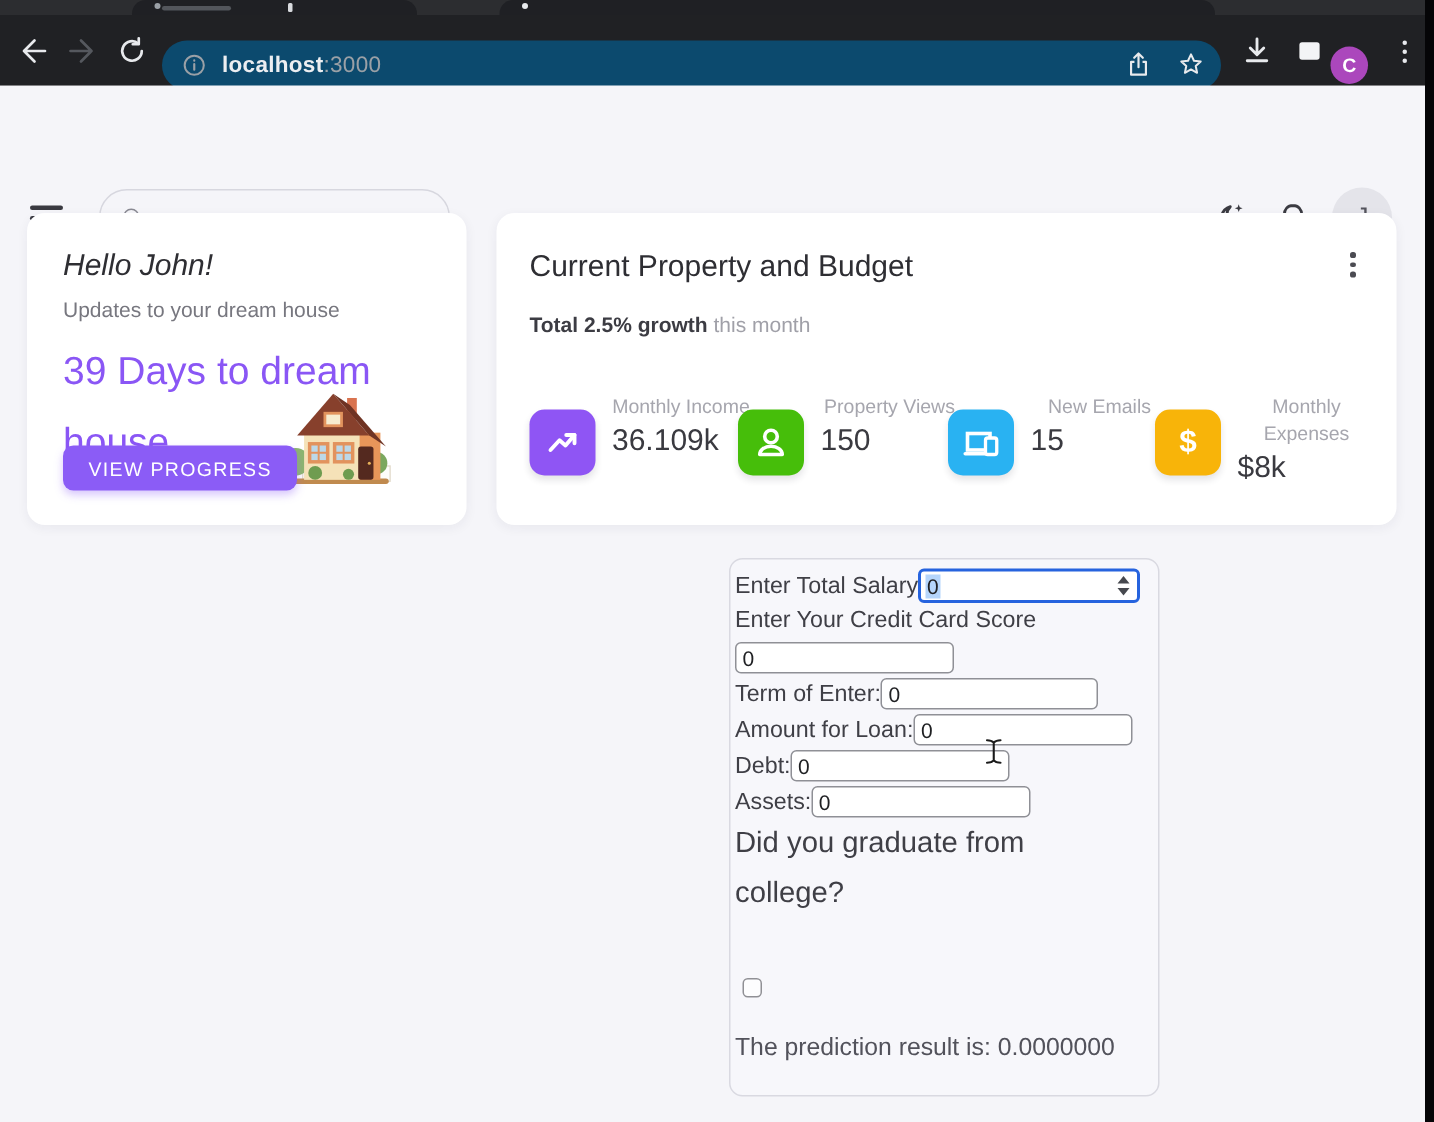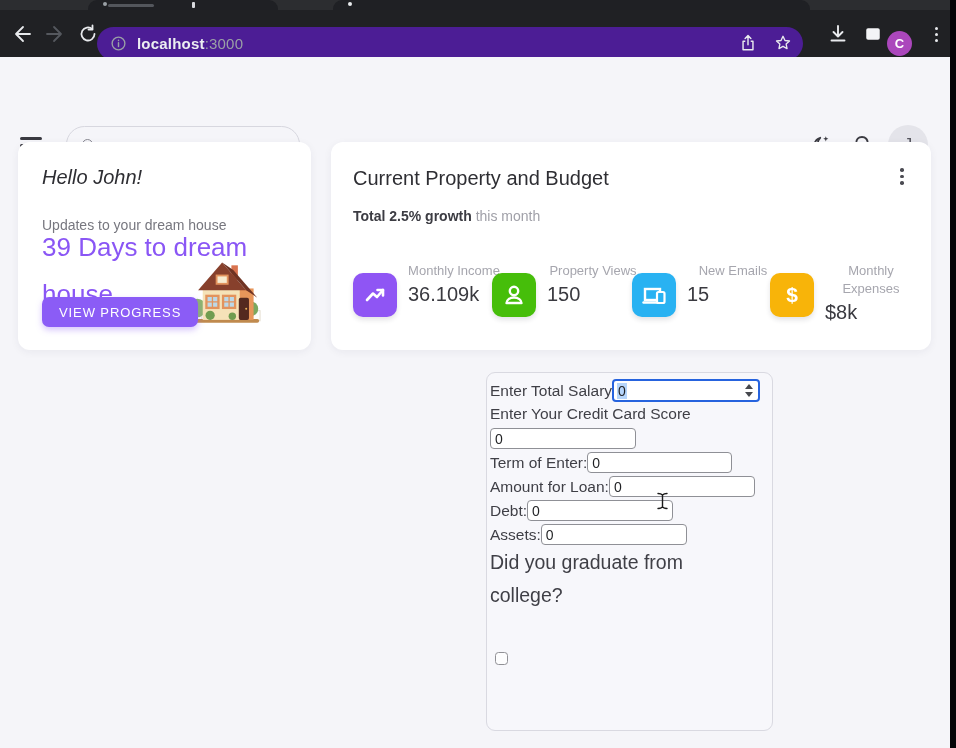--- a/index.html
+++ b/index.html
@@ -11,21 +11,21 @@
   .tabstrip { position:absolute; left:0; top:0; width:950px; height:10px; background:#2c2d30; }
   .tab { position:absolute; top:0; height:10px; background:#1f2024; border-radius:9px 9px 0 0; }
   .tab.t1 { left:88px; width:190px; }
   .tab.t2 { left:333px; width:477px; }
   .fav-dot { position:absolute; left:15px; top:2px; width:4px; height:4px; border-radius:50%; background:#e8eaed; }
   .tab-smudge { position:absolute; left:20px; top:4px; width:46px; height:3px; border-radius:2px; background:#53565c; }
   .tab-glyph { position:absolute; left:104px; top:2px; width:3px; height:6px; background:#d8dade; border-radius:1px; }
 
   .toolbar { position:absolute; left:0; top:10px; width:950px; height:47px; background:#202124; }
   .tb-btn { position:absolute; top:12px; width:24px; height:24px; display:flex; align-items:center; justify-content:center; }
-  .omnibox { position:absolute; left:97px; top:17px; width:706px; height:33px; background:#4c1d95; border-radius:17px; display:flex; align-items:center; }
+  .omnibox { position:absolute; left:108px; top:17px; width:706px; height:33px; background:#0c4a6e; border-radius:17px; display:flex; align-items:center; }
   .url-text { font-size:15px; margin-left:10px; letter-spacing:.2px; }
   .url-host { color:#eceef1; font-weight:700; }
   .url-port { color:#9aa0a6; font-weight:400; }
   .omni-icon { position:absolute; top:5px; width:22px; height:22px; display:flex; align-items:center; justify-content:center; }
   .avatar-c { position:absolute; left:887px; top:21px; width:25px; height:25px; border-radius:50%; background:#ab47bc; color:#fff; font-size:13px; font-weight:700; display:flex; align-items:center; justify-content:center; }
   .kebab { display:flex; flex-direction:column; gap:3px; }
   .kebab i { width:3px; height:3px; border-radius:50%; background:#e8eaed; }
 
   
   .app { position:absolute; left:0; top:57px; width:950px; height:691px; background:#f5f5f9; }
@@ -41,21 +41,21 @@
 
   .hdr-icon { position:absolute; top:77px; width:24px; height:24px; display:flex; align-items:center; justify-content:center; cursor:pointer; }
   .avatar-j { position:absolute; left:888px; top:68px; width:40px; height:40px; border-radius:50%; background:#e4e4ea; color:#55555e; font-size:17px; display:flex; align-items:center; justify-content:center; }
   .status-dot { position:absolute; left:912px; top:95px; width:10px; height:10px; border-radius:50%; background:#22c55e; border:2px solid #f5f5f9; }
 
   .card { position:absolute; background:#fff; border-radius:12px; box-shadow:0 2px 8px rgba(40,40,60,.06); }
   .hello-card { left:18px; top:85px; width:293px; height:208px; }
   .budget-card { left:331px; top:85px; width:600px; height:208px; }
 
   .hello-title { position:absolute; left:24px; top:24px; font-size:20px; font-weight:500; color:#2e2e33;font-style:italic; }
-  .hello-sub { position:absolute; left:24px; top:56px; font-size:14px; color:#77777f;margin-top:19px; }
+  .hello-sub { position:absolute; left:24px; top:56px; font-size:14px; color:#77777f; }
   .hello-highlight { position:absolute; left:24px; top:82px; width:216px; font-size:26px; line-height:47px; font-weight:500; color:#8a56f5; }
   .view-btn { position:absolute; left:24px; top:155px; height:30px; padding:0 17px; background:#8b5cf6; border:none; border-radius:7px; color:#fff; font-size:13px; font-weight:500; letter-spacing:.9px; box-shadow:0 3px 6px rgba(139,92,246,.35); cursor:pointer; font-family:"Liberation Sans",sans-serif; }
   .house { position:absolute; left:169px; top:114px; width:74px; height:76px; }
 
   .budget-title { position:absolute; left:22px; top:25px; font-size:20px; font-weight:500; color:#2e2e33; }
   .budget-sub { position:absolute; left:22px; top:66px; font-size:14px; color:#a0a0a8; }
   .budget-sub b { color:#3c3c43; }
   .card-kebab { position:absolute; left:569px; top:26px; cursor:pointer; }
   .card-kebab i { background:#4b4b52; width:3.5px; height:3.5px; }
 
@@ -300,20 +300,21 @@
         <input class="tinput" style="width: 146px;" value="0">
       </div>
 
       <div class="frow" style="top:151px">
         <span class="flabel">Assets:</span>
         <input class="tinput" style="width: 146px;" value="0">
       </div>
 
       <div class="question">Did you graduate from college?</div>
       <div class="checkbox"></div>
+      <div class="result">The prediction result is: 0.0000000</div>
     </div>
 
     <svg class="cursor-ibeam" width="13" height="18" viewBox="0 0 13 18">
       <path d="M2 1.5 C4 1.5 5.5 2 6.5 3 C7.5 2 9 1.5 11 1.5 M6.5 3 V15 M2 16.5 C4 16.5 5.5 16 6.5 15 C7.5 16 9 16.5 11 16.5" stroke="#1a1a1a" stroke-width="1.4" fill="none" stroke-linecap="round"></path>
     </svg>
 
   </div>
 
   <div class="edge"></div>
 </div>

